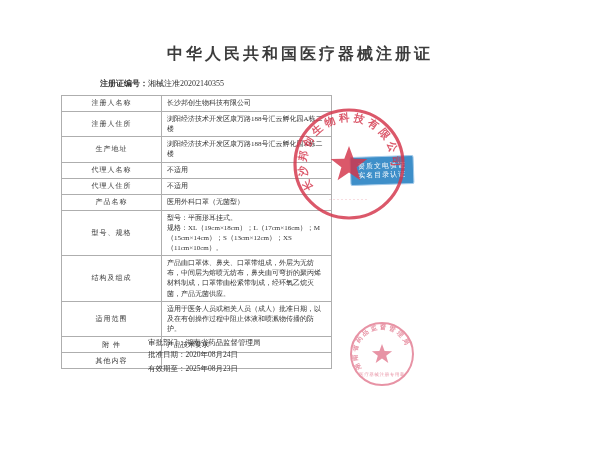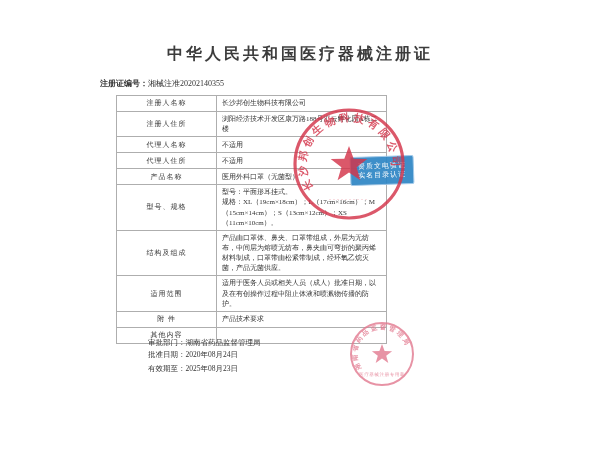--- a/index.html
+++ b/index.html
@@ -9,21 +9,21 @@
   }
   .title{
     margin:44px 0 0 0;text-align:center;font-size:16px;font-weight:600;
     letter-spacing:3px;color:#3c3c3c;
   }
   .regline{
     margin:13px 0 6px 100px;font-size:8px;color:#333;
   }
   .regline .lbl{font-weight:700;}
   table.cert{
-    margin-left:116px;width:270px;border-collapse:collapse;table-layout:fixed;
+    margin-left:61px;width:270px;border-collapse:collapse;table-layout:fixed;
   }
   table.cert td{
     border:1px solid #aeaeae;font-size:7px;line-height:1.45;color:#333;
     padding:2px 5px;vertical-align:middle;height:11px;
   }
   td.lab{
     text-align:center;letter-spacing:1px;color:#3a3a3a;
   }
   td.val{
     text-align:left;white-space:pre-line;
@@ -62,20 +62,24 @@
         <col style="width:100px">
         <col style="width:170px">
       </colgroup>
     <tbody>
         <tr>
       <td class="lab">注册人名称</td>
       <td class="val">长沙邦创生物科技有限公司</td>
     </tr>
     <tr>
       <td class="lab">注册人住所</td>
+      <td class="val">浏阳经济技术开发区康万路188号汇云孵化园A栋二楼</td>
+    </tr>
+    <tr>
+      <td class="lab">生产地址</td>
       <td class="val">浏阳经济技术开发区康万路188号汇云孵化园A栋二楼</td>
     </tr>
     <tr>
       <td class="lab">代理人名称</td>
       <td class="val">不适用</td>
     </tr>
     <tr>
       <td class="lab">代理人住所</td>
       <td class="val">不适用</td>
     </tr>

